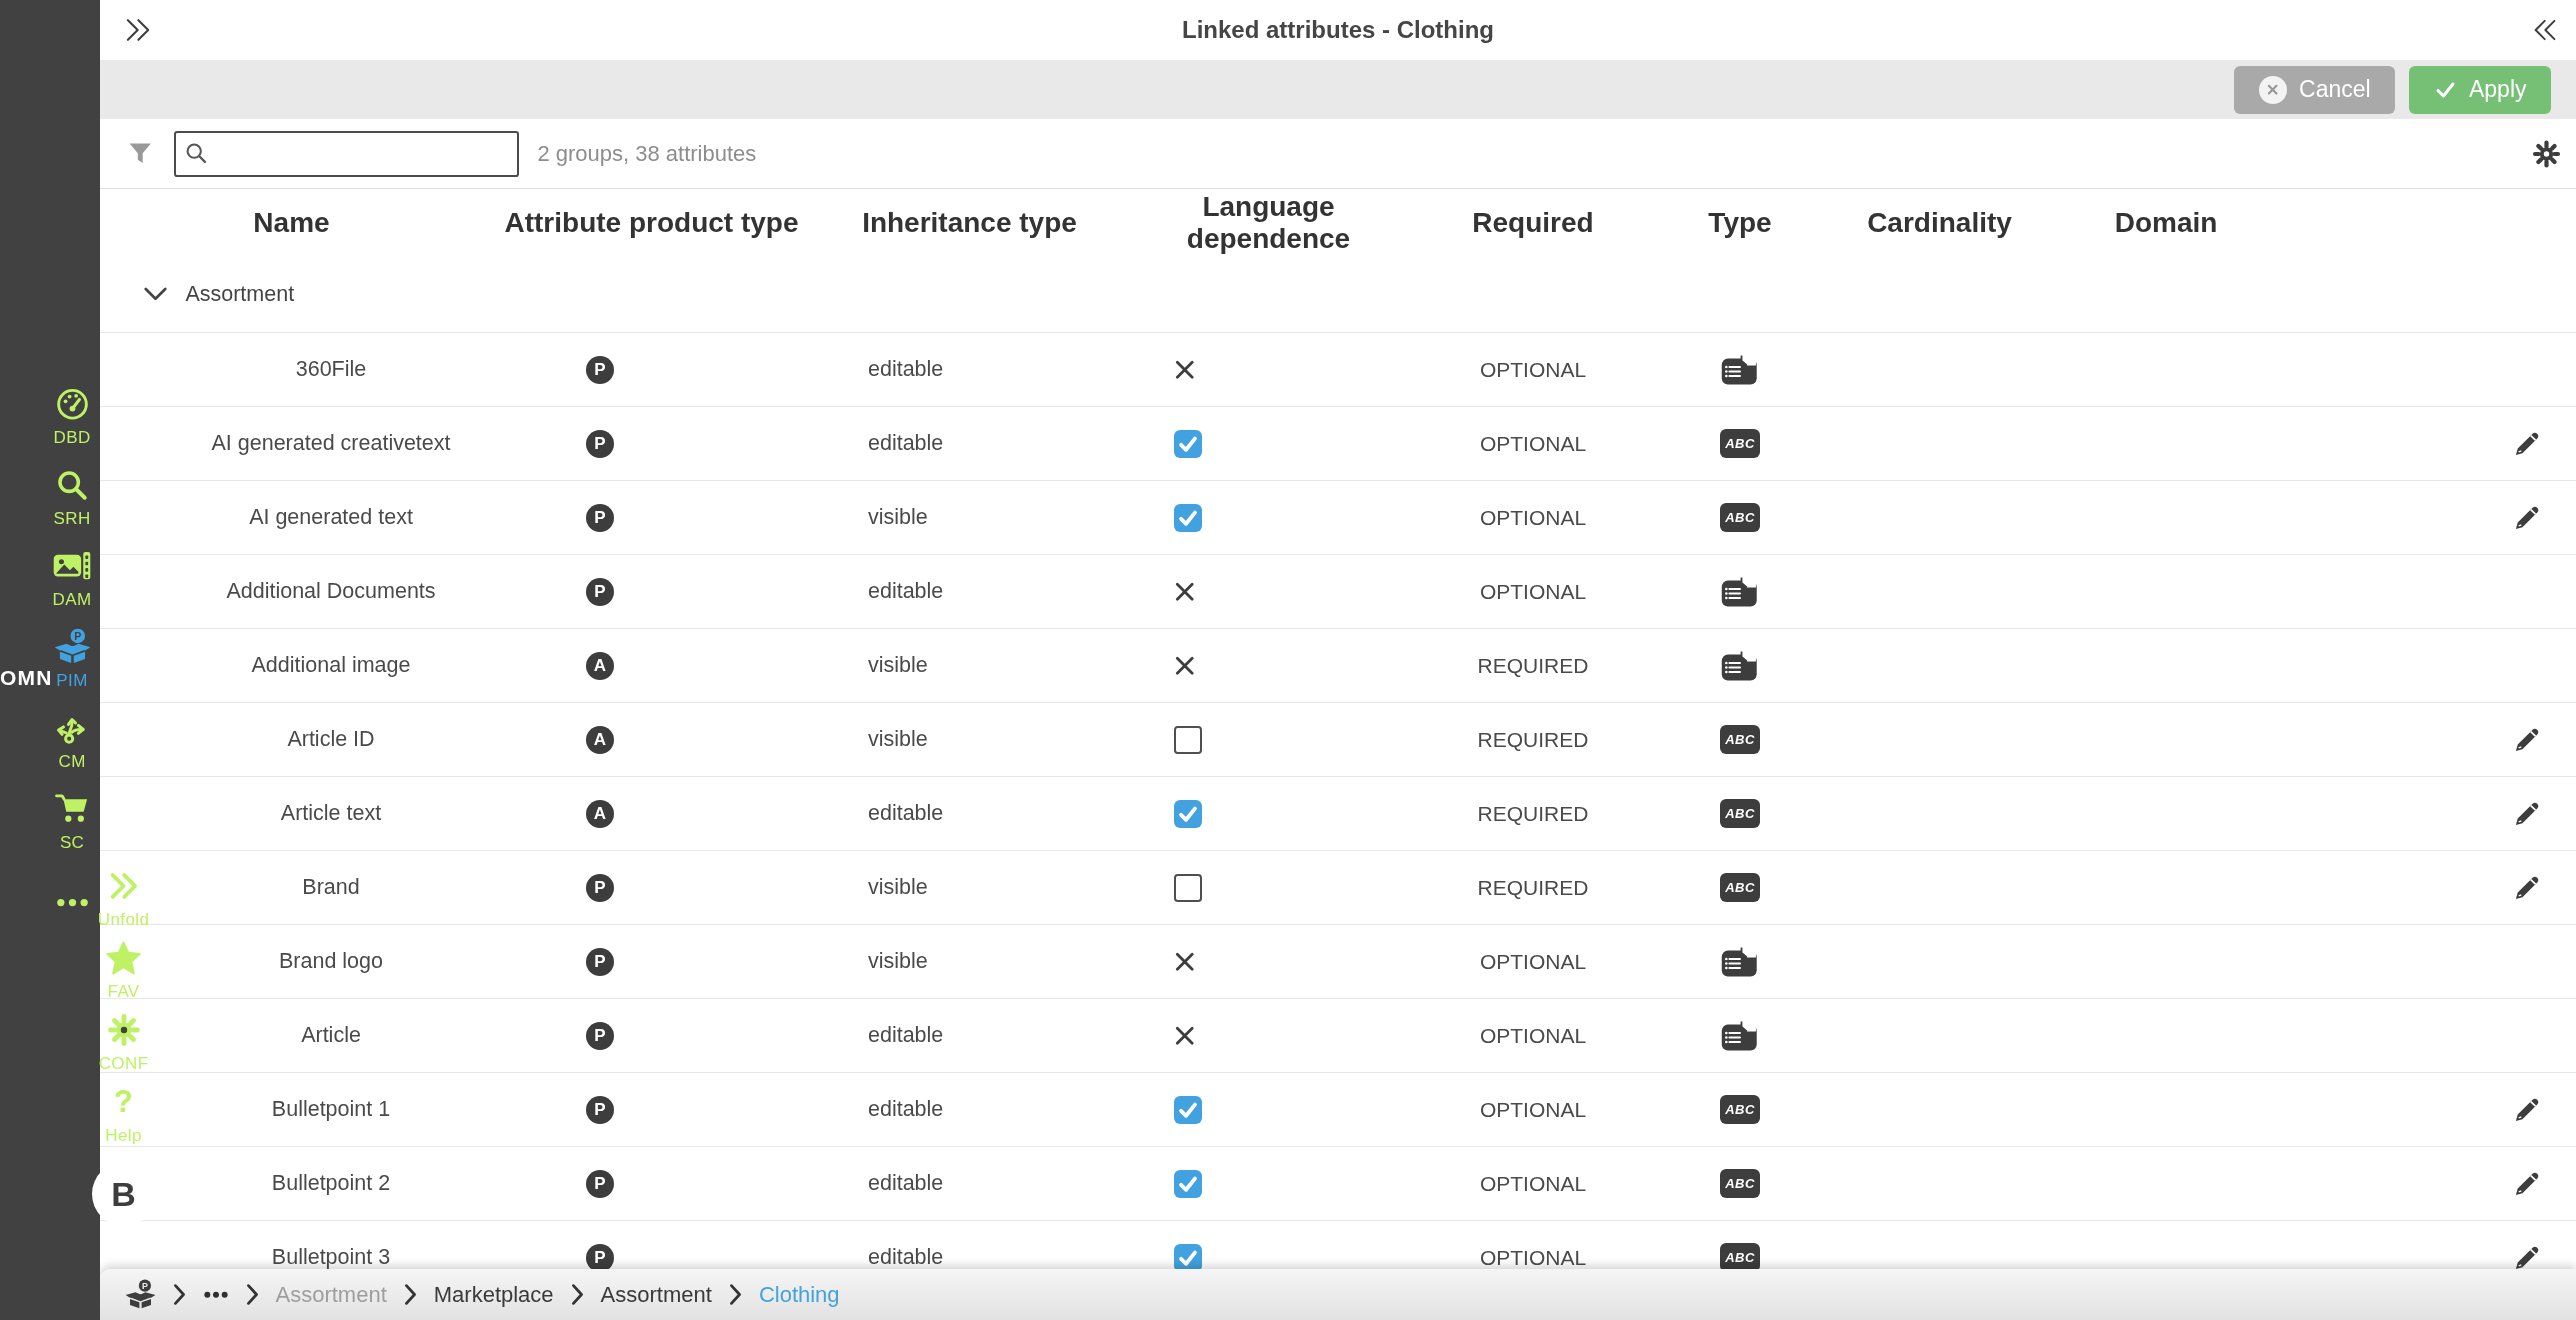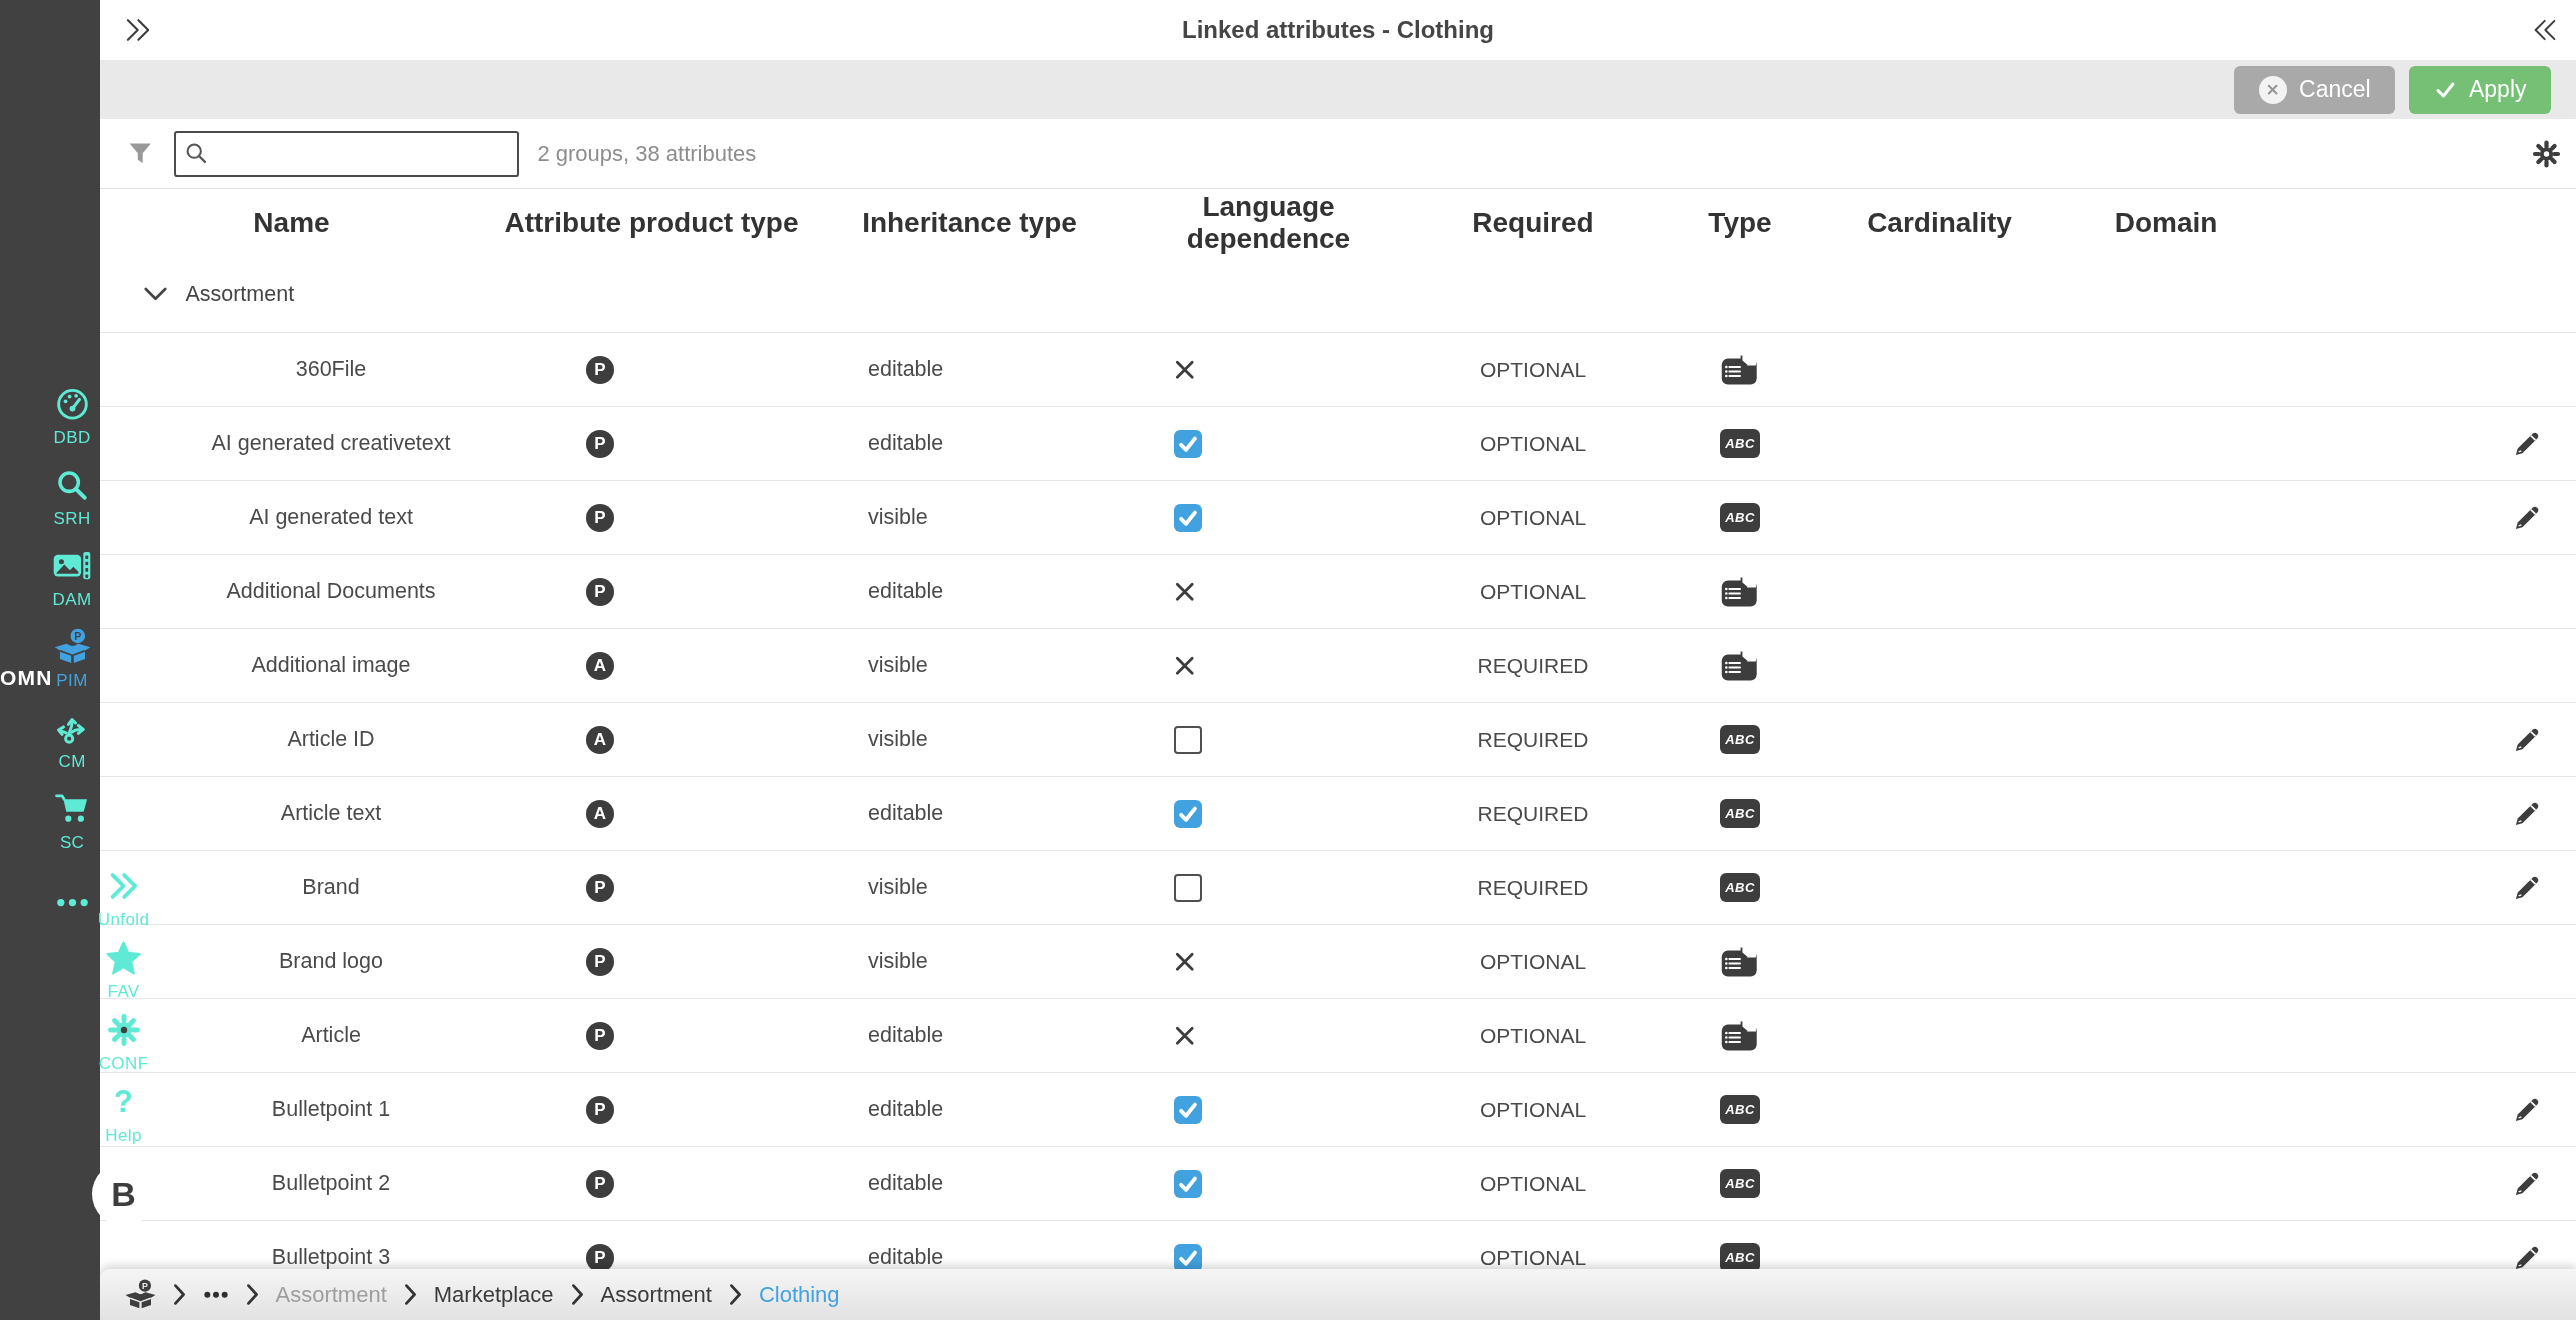--- a/index.html
+++ b/index.html
@@ -8,21 +8,21 @@
   svg { display:block; }
 
   
   .sidebar { position:absolute; left:0; top:0; width:100px; height:1320px; background:var(--sidebar-bg,#414141);
              display:flex; flex-direction:row; align-items:center; z-index:60; --icon-bg:#414141; }
   .side-logo { height:123px; padding-top:12.3px; display:flex; flex-direction:column; align-items:center; gap:6.1px;
                color:#fff; cursor:pointer; width:100%; }
   .side-logo .icn { height:49px; display:flex; align-items:center; }
   .side-logo .logo-label { font-size:21px; font-weight:600; letter-spacing:1.2px; }
   .side-item { width:100%; height:81px; display:flex; flex-direction:column; align-items:center; justify-content:center;
-               gap:7px; color:#5eead4; cursor:pointer; }
+               gap:7px; color:#bef264; cursor:pointer; }
   .side-item .icn { height:35px; display:flex; align-items:center; justify-content:center; }
   .side-item .side-label { font-size:17px; letter-spacing:0.4px; }
   .side-item.active { color:var(--accent,#42a2e0); }
   .side-footer { margin-top:auto; width:100%; display:flex; flex-direction:column; align-items:flex-end; padding-bottom:94px; }
   .side-footer .side-item { height:72px; }
   .qmark { font-size:31px; font-weight:bold; line-height:1; }
   .avatar { width:64px; height:64px; border-radius:50%; background:#fff; color:#3d3d3d; font-size:34px; font-weight:600;
             display:flex; align-items:center; justify-content:center; margin-top:10.7px; cursor:pointer; }
 
   

